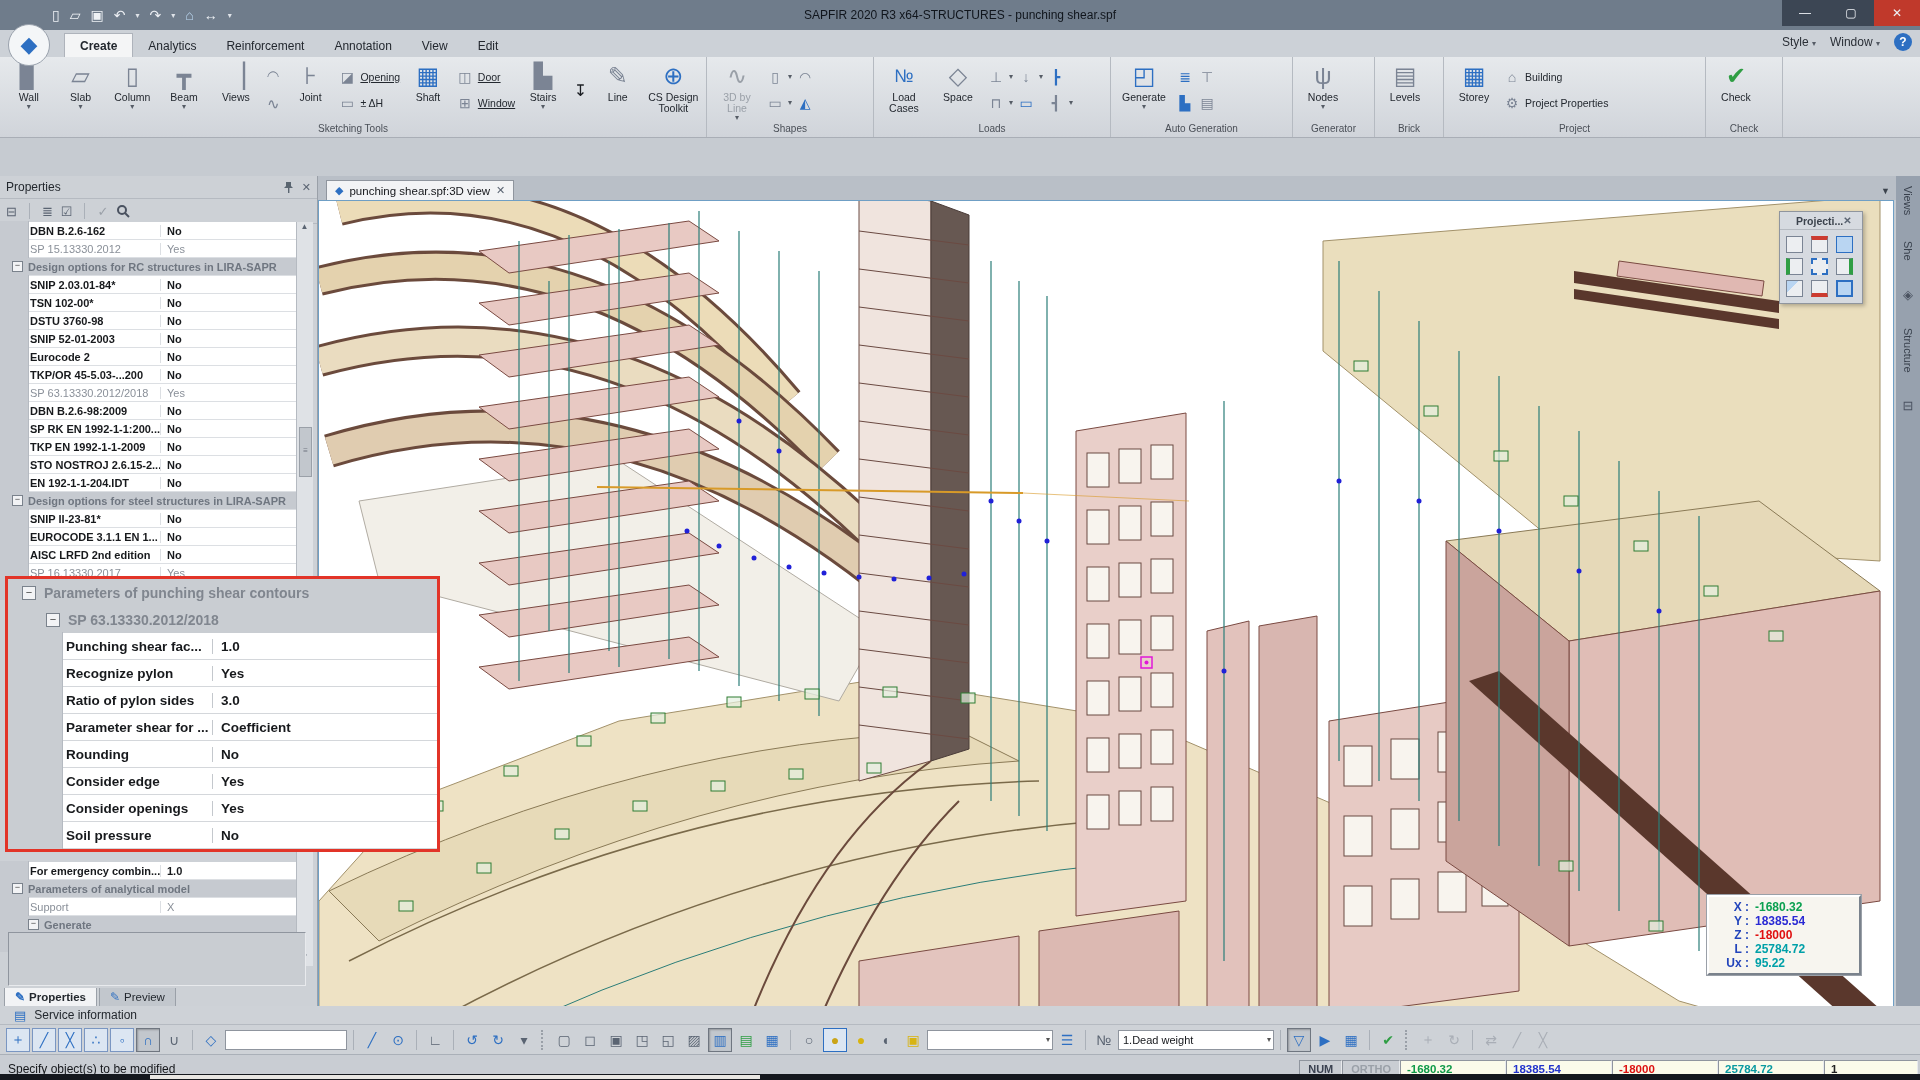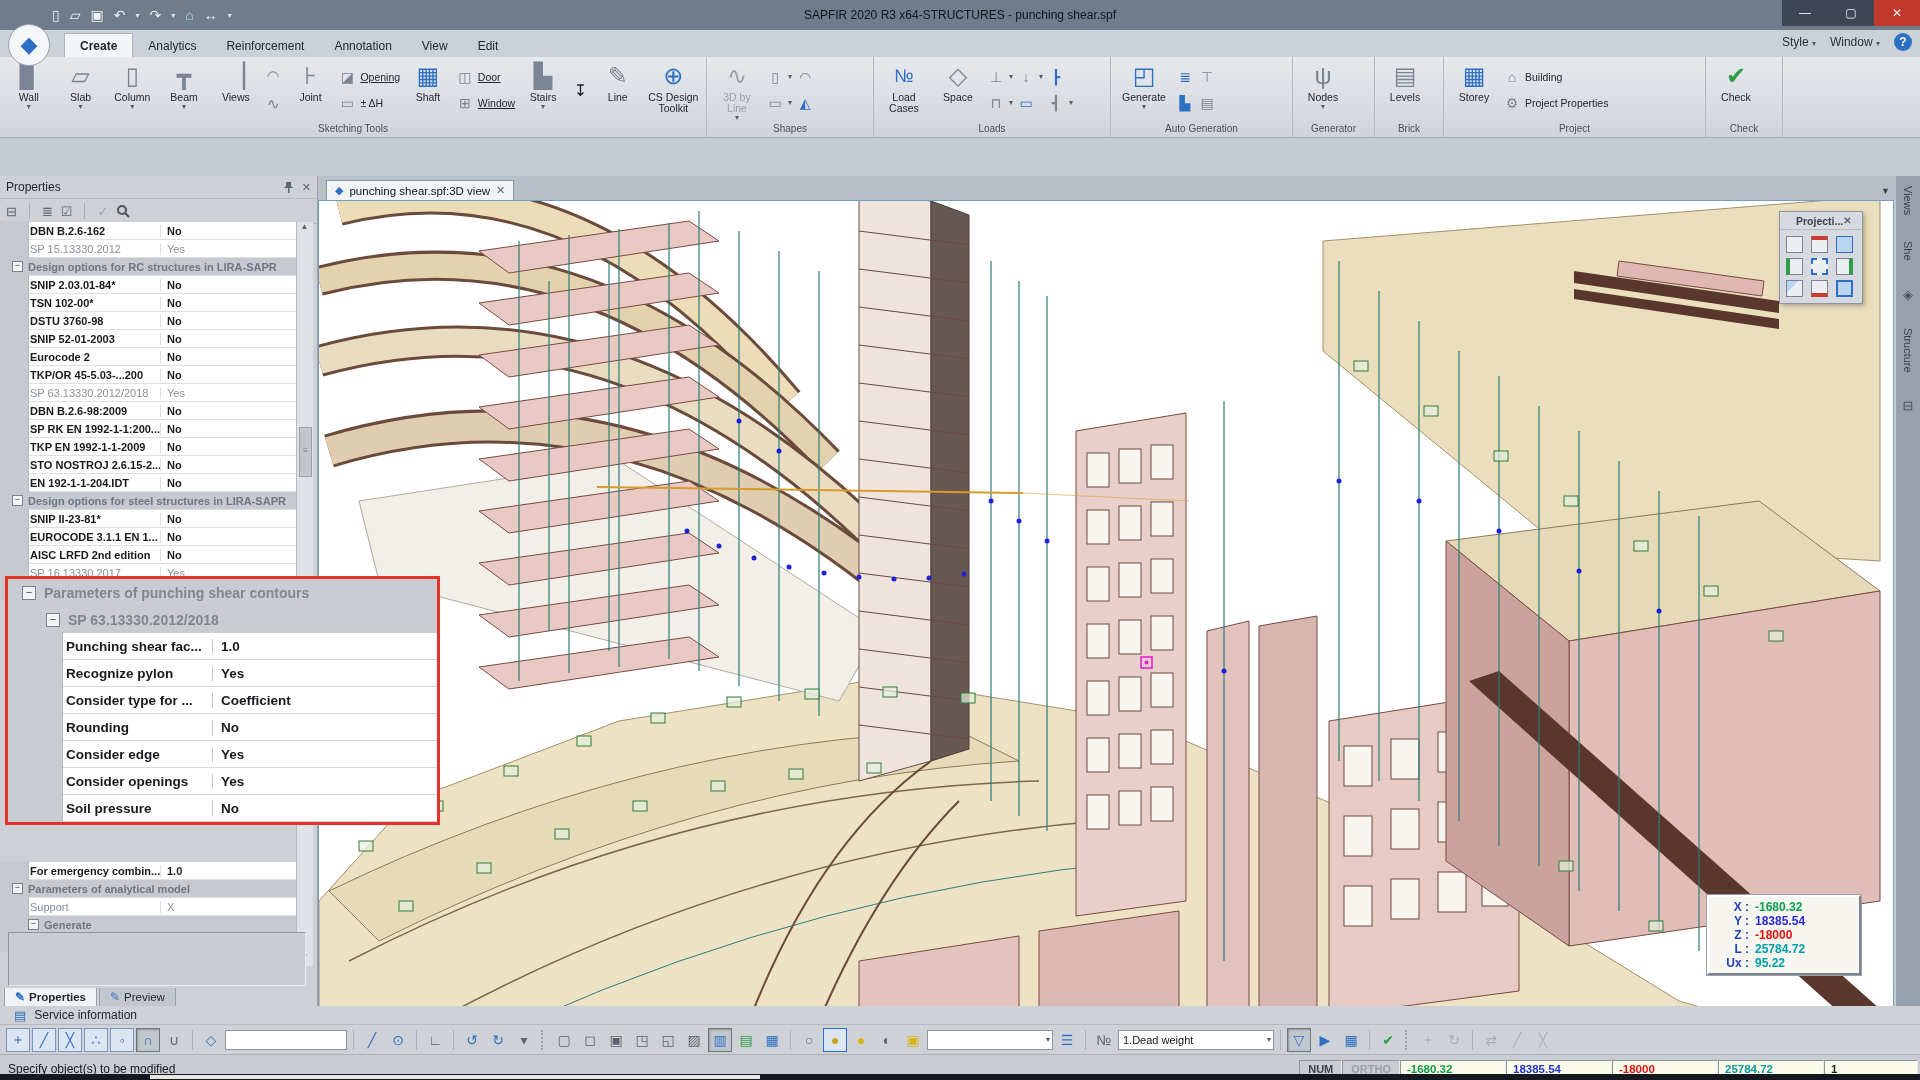--- a/index.html
+++ b/index.html
@@ -556,21 +556,25 @@
   <div id="hl-rows">
       <div class="hrow">
         <span class="hname">Punching shear fac...</span>
         <span class="hval">1.0</span>
       </div>
       <div class="hrow">
         <span class="hname">Recognize pylon</span>
         <span class="hval">Yes</span>
       </div>
       <div class="hrow">
-        <span class="hname">Consider type for ...</span>
+        <span class="hname">Ratio of pylon sides</span>
+        <span class="hval">3.0</span>
+      </div>
+      <div class="hrow">
+        <span class="hname">Parameter shear for ...</span>
         <span class="hval">Coefficient</span>
       </div>
       <div class="hrow">
         <span class="hname">Rounding</span>
         <span class="hval">No</span>
       </div>
       <div class="hrow">
         <span class="hname">Consider edge</span>
         <span class="hval">Yes</span>
       </div>

